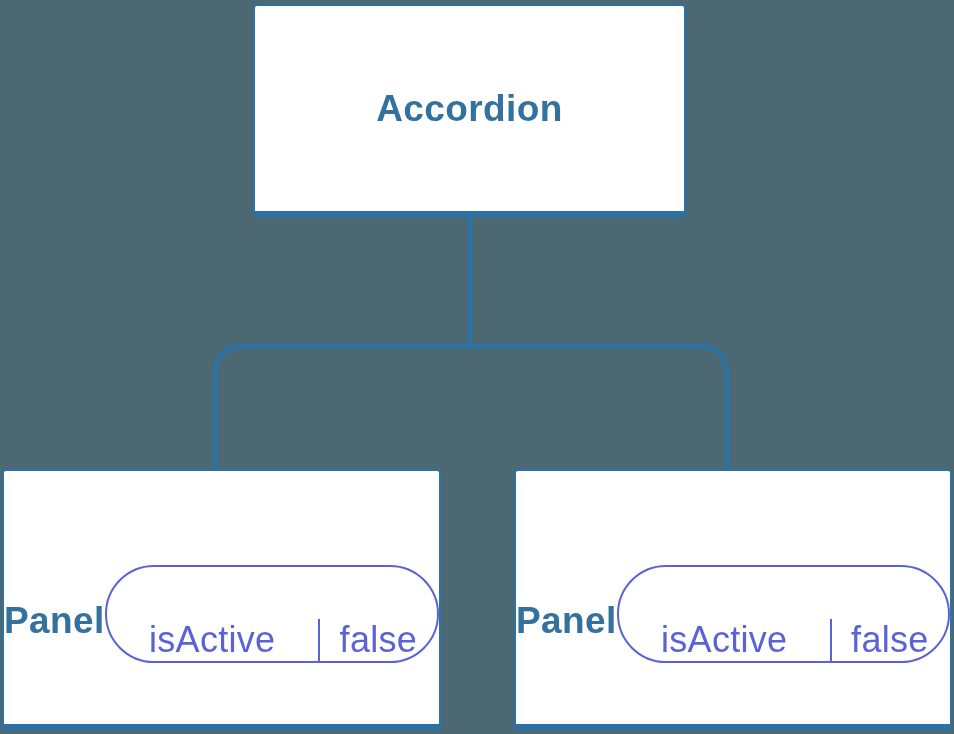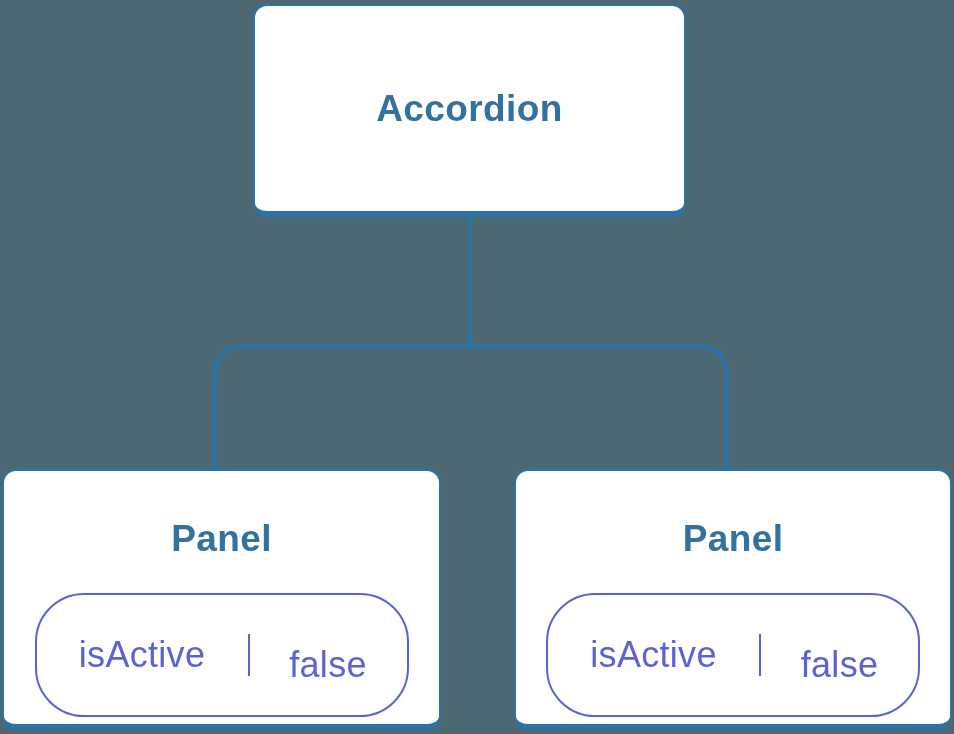--- a/index.html
+++ b/index.html
@@ -29,56 +29,56 @@
   #connector-svg path {
     stroke: var(--connector-blue);
     stroke-width: 4.5;
     fill: none;
   }
   .node {
     position: absolute;
     background: var(--node-background);
     border: 2px solid var(--node-border-blue);
     border-bottom-width: 6px;
-    border-radius: 14px;
+    border-radius: 4px;
   }
   .node-title {
     color: var(--title-blue);
     font-size: 37px;
     font-weight: 600;
     letter-spacing: 0.4px;
   }
   #node-accordion {
     left: 253px; top: 4px;
     width: 433px; height: 213px;
     display: flex;
     align-items: center;
     justify-content: center;
   }
   .panel-node {
     top: 469px;
     width: 439px; height: 261px;
     display: flex;
-    flex-direction: column;
+    flex-direction: row;
     align-items: center;
   }
   #panel-left  { left: 2px; }
   #panel-right { left: 514px; width: 438px; }
   .panel-node .node-title {
     margin-top: 47px;
     line-height: 42px;
   }
   .prop-pill {
     margin-top: 33px;
     width: 374px;
-    height: 124px;
+    height: 98px;
     border: 2px solid var(--prop-purple);
     border-radius: 49px;
     display: flex;
-    align-items: center;
+    align-items: flex-end;
     color: var(--prop-purple);
     font-size: 36px;
     letter-spacing: 0.3px;
   }
   .prop-name {
     width: 213px;
     border-right: 2px solid var(--prop-purple);
     display: flex;
     align-items: center;
     justify-content: center;

